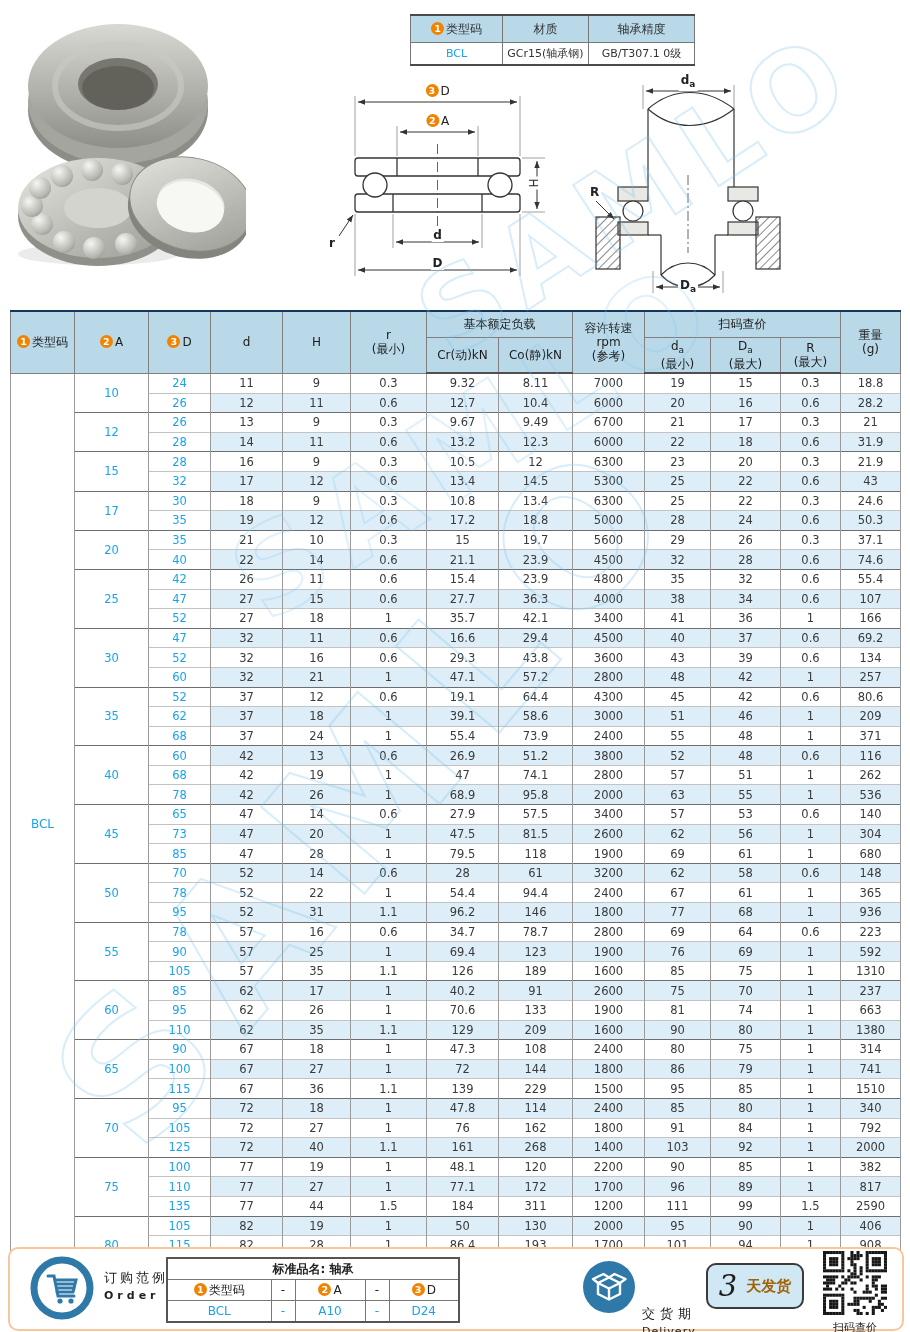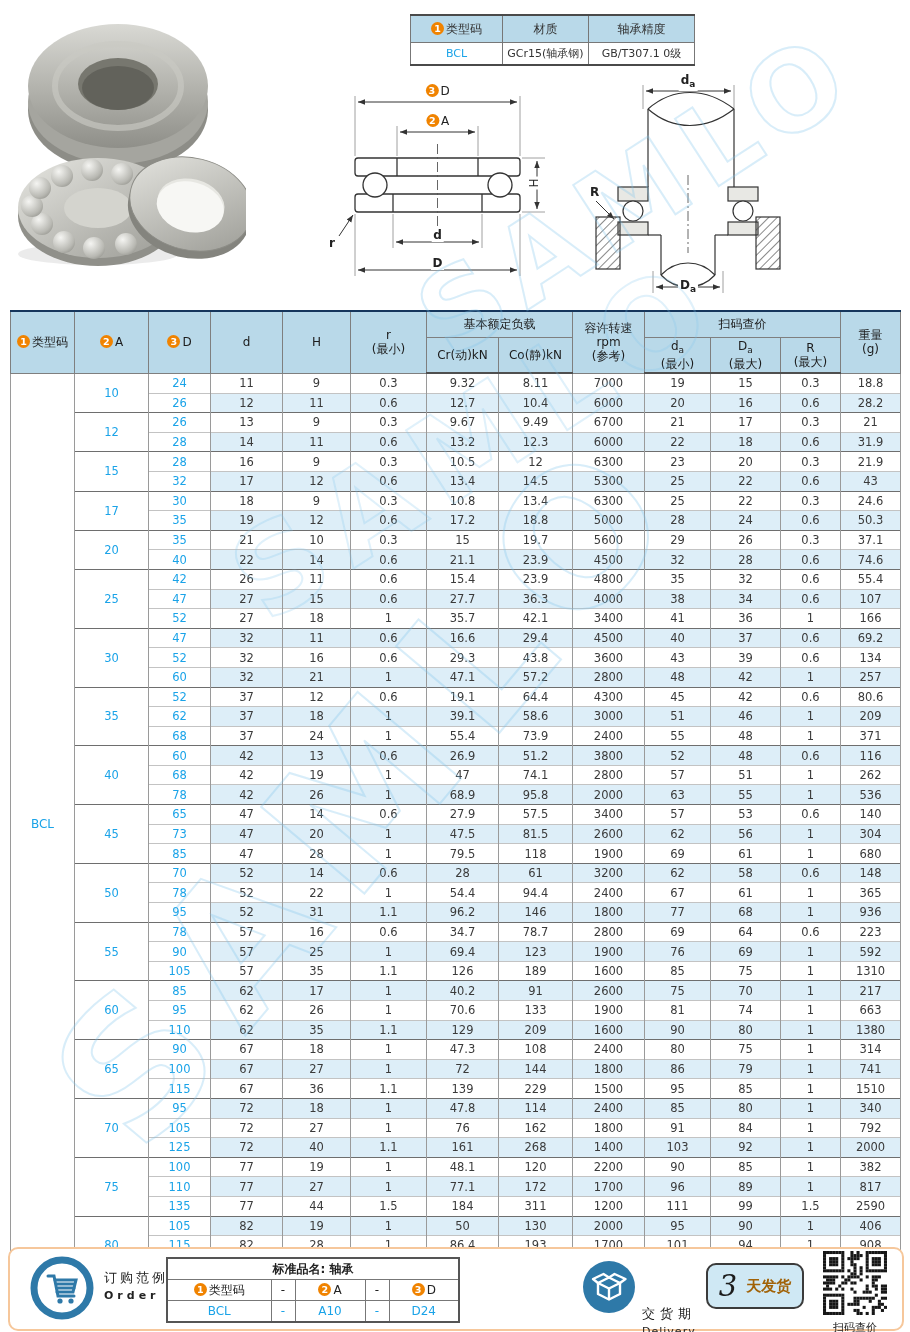--- a/index.html
+++ b/index.html
@@ -706,21 +706,21 @@
           <td class="dcol">85</td>
           <td class="data">62</td>
           <td class="data">17</td>
           <td class="data">1</td>
           <td class="data">40.2</td>
           <td class="data">91</td>
           <td class="data">2600</td>
           <td class="data">75</td>
           <td class="data">70</td>
           <td class="data">1</td>
-          <td class="data">217</td>
+          <td class="data">237</td>
         </tr>
         <tr>
           <td class="dcol">95</td>
           <td class="data">62</td>
           <td class="data">26</td>
           <td class="data">1</td>
           <td class="data">70.6</td>
           <td class="data">133</td>
           <td class="data">1900</td>
           <td class="data">81</td>

